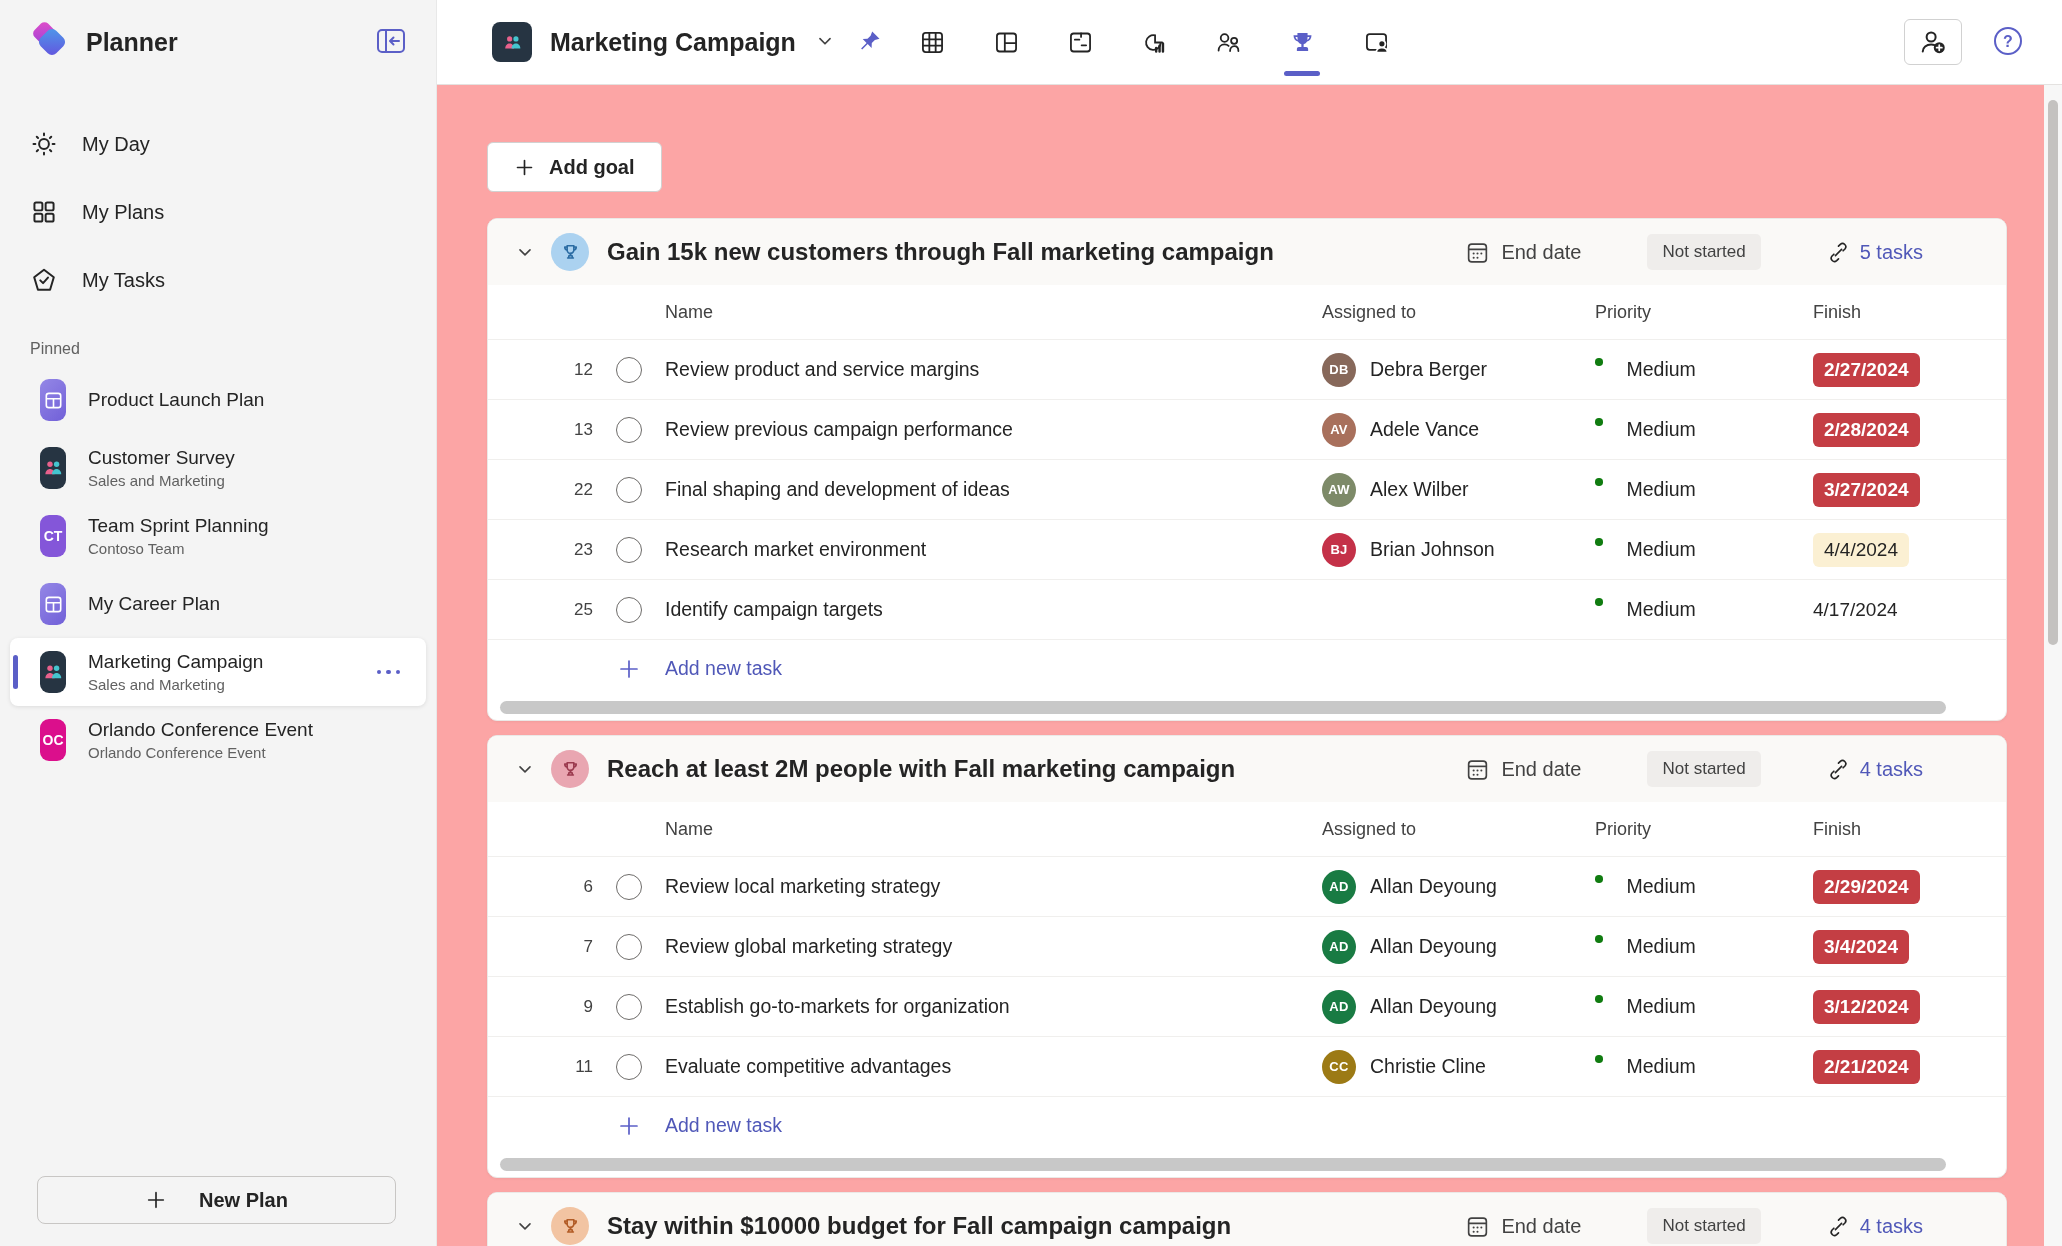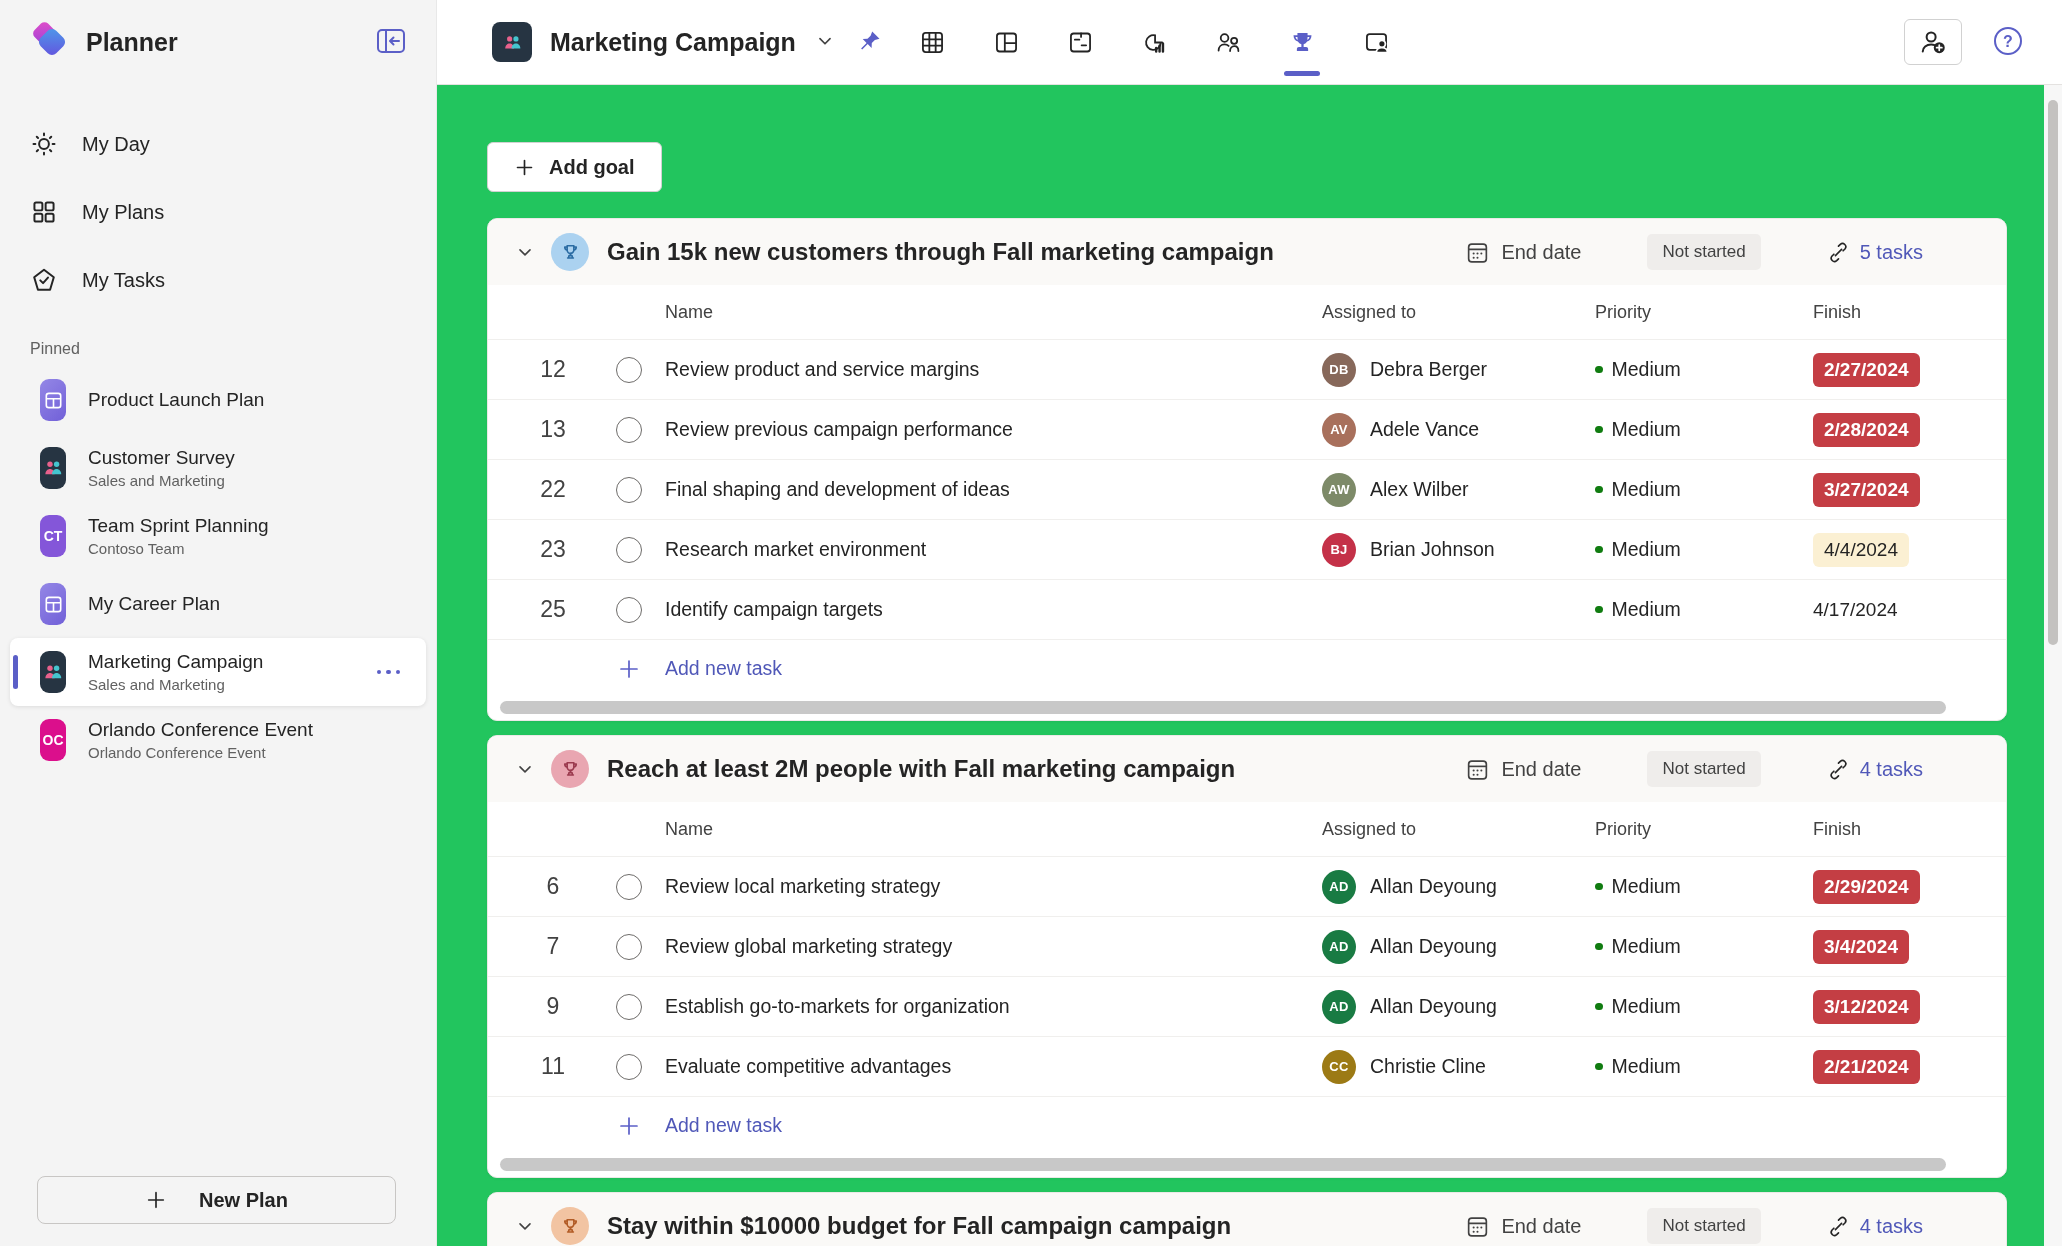--- a/index.html
+++ b/index.html
@@ -39,46 +39,46 @@
   .chev-btn, .pin-btn { background:none; border:none; cursor:pointer; padding:4px; }
   .views { position:absolute; left:480px; top:0; height:100%; display:flex; align-items:center; gap:44px; }
   .view-btn { position:relative; width:30px; height:85px; background:none; border:none; cursor:pointer; display:flex; align-items:center; justify-content:center; }
   .view-btn svg { width:27px; height:27px; }
   .view-btn.active::after { content:""; position:absolute; left:-3px; right:-3px; bottom:9px; height:4.5px; border-radius:3px; background:#5B5FC7; }
   .topbar-right { margin-left:auto; display:flex; align-items:center; gap:30px; padding-right:38px; }
   .invite-btn { width:58px; height:46px; border:1px solid #D1D1D1; border-radius:6px; background:#fff; cursor:pointer; display:flex; align-items:center; justify-content:center; }
   .help-btn { background:none; border:none; cursor:pointer; }
 
   
-  .content { position:absolute; left:0; right:0; top:85px; bottom:0; background:#22c55e; padding:57px 0 0 50px; overflow:hidden; }
+  .content { position:absolute; left:0; right:0; top:85px; bottom:0; background:#fca5a5; padding:57px 0 0 50px; overflow:hidden; }
   .add-goal-btn { height:50px; padding:0 26px; border:1px solid #D1D1D1; border-radius:6px; background:#fff; display:inline-flex; align-items:center; gap:14px; font-size:20px; font-weight:600; color:#242424; cursor:pointer; font-family:inherit; }
   .goal-card { width:1520px; margin-top:26px; background:#fff; border:1px solid #EBE9E7; border-radius:10px; box-shadow:0 1px 3px rgba(0,0,0,.05); overflow:hidden; }
   .goal-card + .goal-card { margin-top:14px; }
   .goal-header { height:66px; background:#FAF9F7; display:flex; align-items:center; padding:0 25px; }
   .goal-chevron { background:none; border:none; cursor:pointer; padding:2px; display:flex; }
   .goal-badge { width:38px; height:38px; border-radius:50%; margin:0 18px 0 14px; display:flex; align-items:center; justify-content:center; }
   .goal-badge svg { width:23px; height:23px; }
   .goal-title { font-size:24px; font-weight:600; color:#242424; flex:1; min-width:0; white-space:nowrap; }
   .goal-meta { display:flex; align-items:center; gap:66px; margin-right:58px; }
   .end-date { display:flex; align-items:center; gap:11px; font-size:20px; color:#424242; cursor:pointer; }
   .status-pill { font-size:17px; color:#424242; background:#EFEDEB; border-radius:5px; padding:8px 15px; cursor:pointer; }
   .tasks-link { display:flex; align-items:center; gap:10px; cursor:pointer; }
   .tasks-link .lbl { font-size:20px; color:#5058B8; }
 
   .thead-row, .trow, .add-task-row { display:grid; grid-template-columns:80px 72px 1fr 273px 218px 168px; align-items:center; padding:0 25px; }
   .thead-row { height:54px; font-size:18px; color:#424242; }
   .trow { height:60px; border-top:1px solid #F0EFED; }
-  .tnum { font-size:23px; color:#424242; text-align:center; }
+  .tnum { font-size:17px; color:#424242; text-align:right; }
   .tcheck { width:26px; height:26px; border:1.6px solid #6E6C6A; border-radius:50%; justify-self:center; cursor:pointer; background:#fff; }
   .tname { font-size:19.5px; color:#242424; white-space:nowrap; overflow:hidden; }
   .tassign { display:flex; align-items:center; gap:14px; }
   .avatar { width:34px; height:34px; border-radius:50%; color:#fff; font-size:13px; font-weight:bold; display:flex; align-items:center; justify-content:center; letter-spacing:.3px; }
   .avatar:empty { display:none; }
   .aname { font-size:19.5px; }
-  .tprio { display:flex; align-items:center; gap:9px; font-size:19.5px; }
+  .tprio { display:flex; gap:24px; font-size:19.5px; }
   .pdot { width:7.5px; height:7.5px; border-radius:50%; background:#107C10; }
   .fbadge { display:inline-block; font-size:19px; padding:0; border-radius:6px; }
   .fbadge[data-status="overdue"] { background:#C43E44; color:#fff; padding:6px 11px; font-weight:600; }
   .fbadge[data-status="due-soon"] { background:#FBF0D3; color:#242424; padding:6px 11px; }
   .add-task-row { height:58px; border-top:1px solid #F0EFED; }
   .add-task-row .plus { justify-self:center; cursor:pointer; display:flex; }
   .add-task-label { font-size:19.5px; color:#5058B8; cursor:pointer; }
   .hscroll { height:13px; margin:4px 30px 6px 12px; }
   .hscroll .thumb { height:13px; width:98%; background:#C8C8C8; border-radius:7px; }
 

